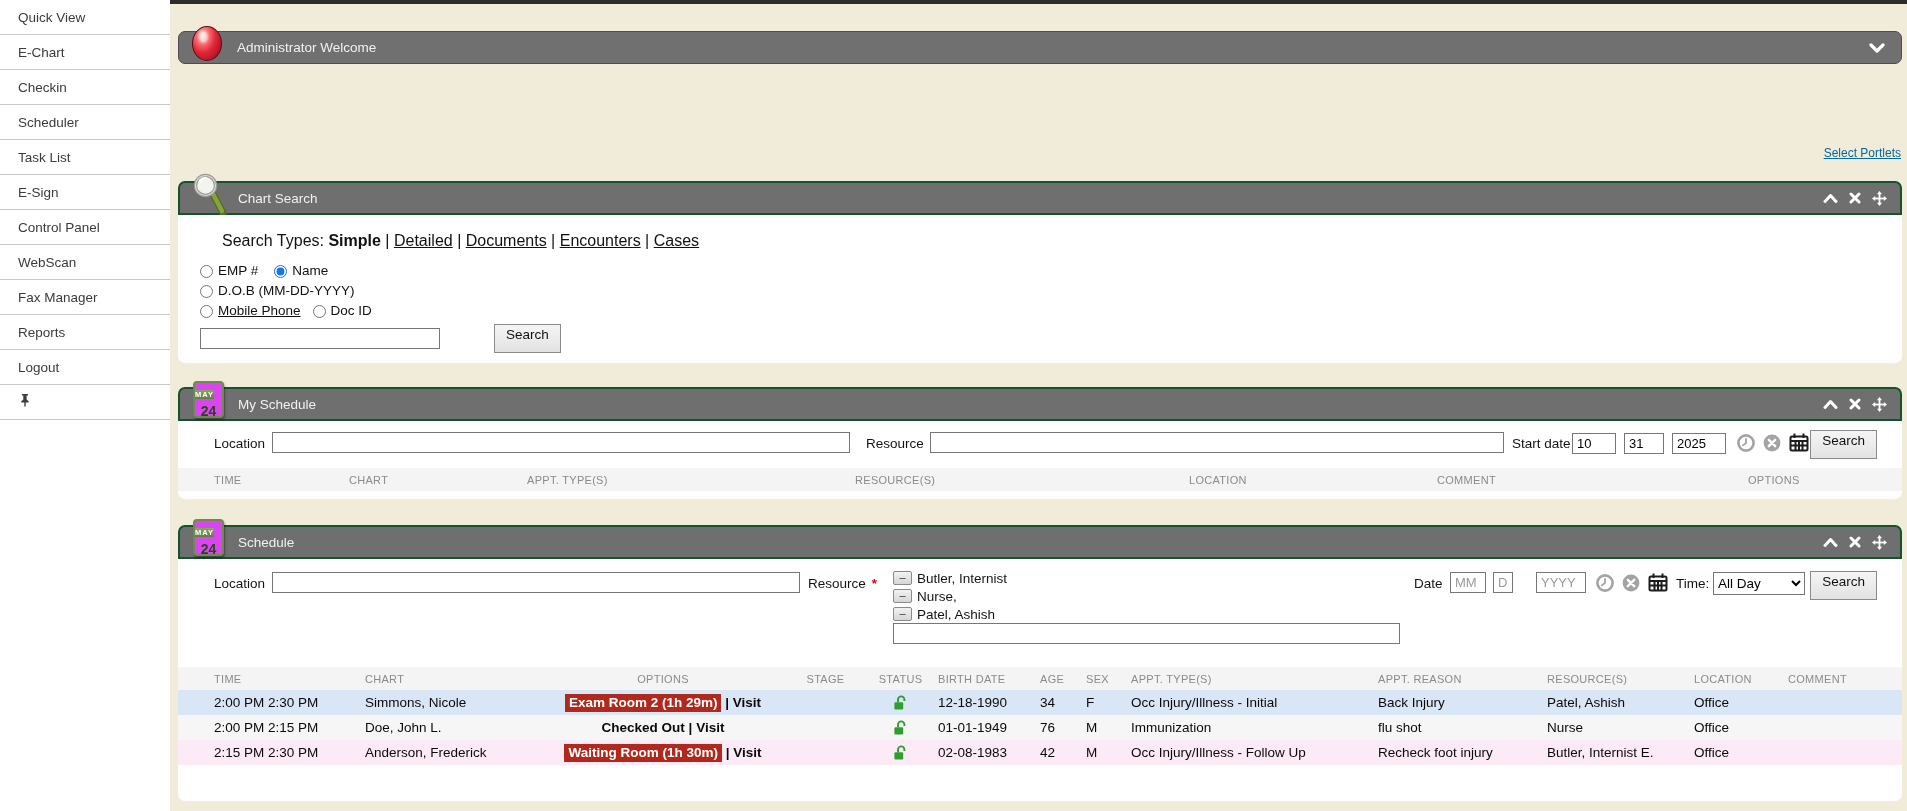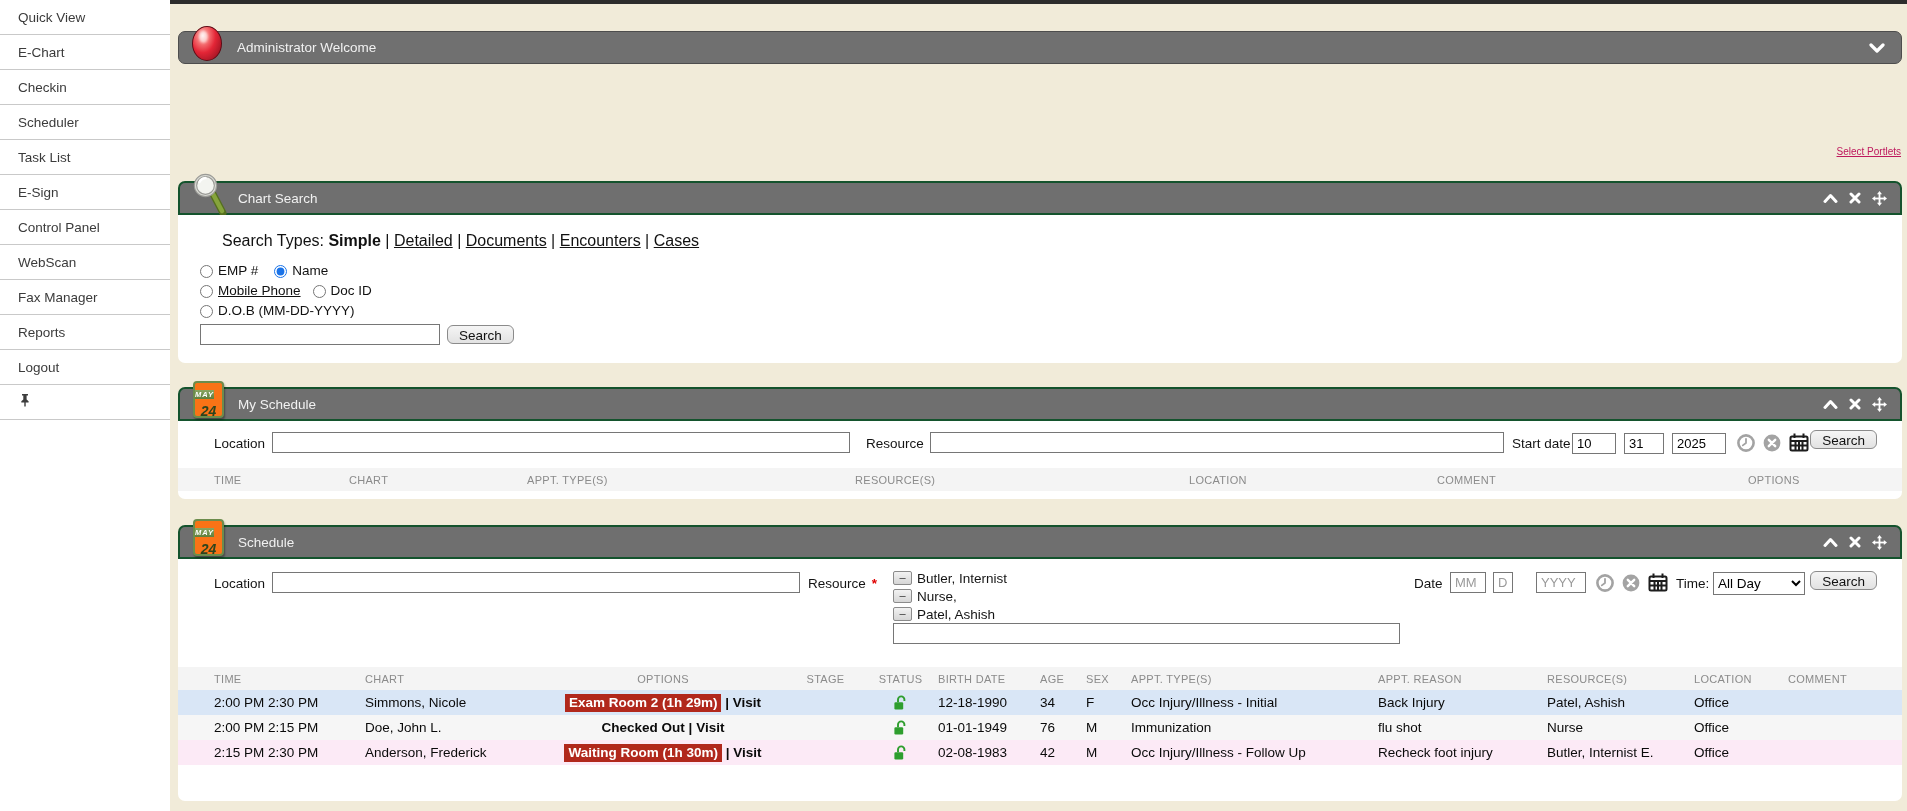--- a/index.html
+++ b/index.html
@@ -21,59 +21,59 @@
   .welcome-bar { position:absolute; left:8px; top:31px; width:1724px; height:33px;
                  background:#707070; border:1px solid #4d4d4d; border-radius:7px; }
   .red-ball { position:absolute; left:13px; top:-6px; width:30px; height:35px; border-radius:50%;
               background:radial-gradient(ellipse at 35% 26%, #ffe3e3 0%, #f87d7d 20%, #e32536 50%, #90101f 92%);
               border:1px solid #5f0a14; }
   .red-ball::after { content:""; position:absolute; left:6px; top:4px; width:9px; height:12px; border-radius:50%;
               background:rgba(255,255,255,.55); filter:blur(1px); }
   .welcome-title { position:absolute; left:58px; top:0; line-height:31px; color:#f1f1f1; font-size:13.5px; }
   .welcome-chevron { position:absolute; right:16px; top:8px; }
 
-  .select-portlets { position:absolute; top:146px; right:6px; font-size:10px; color:#be185d;
+  .select-portlets { position:absolute; top:146px; right:6px; font-size:12px; color:#0369a1;
                      text-decoration:underline; cursor:pointer; }
 
   
   .portlet { position:absolute; left:8px; width:1724px; }
   #p-chart-search { top:181px; }
   #p-my-schedule  { top:387px; }
   #p-schedule     { top:525px; }
   .p-header { position:relative; height:34px; background:#6f6f6f; border:2px solid #14532d;
               border-radius:7px 7px 0 0; }
   .p-title  { position:absolute; left:58px; top:0; line-height:32px; color:#f1f1f1; font-size:13.5px; }
   .p-icons  { position:absolute; right:13px; top:0; height:100%; display:flex; align-items:center; gap:11px; }
   .p-icons span { display:flex; cursor:pointer; }
   .p-body { background:#ffffff; border-radius:0 0 7px 7px; position:relative; }
 
   
   .mag-wrap { position:absolute; left:12px; top:-11px; }
   
-  .calpage { position:absolute; left:13px; top:-8px; width:31px; height:37px; background:#f97316;
-             border:2px solid #6c8c4c; border-radius:4px; box-shadow:1px 2px 2px rgba(0,0,0,.35); overflow:hidden;font-style:italic; }
+  .calpage { position:absolute; left:13px; top:-8px; width:31px; height:37px; background:#d946ef;
+             border:2px solid #6c8c4c; border-radius:4px; box-shadow:1px 2px 2px rgba(0,0,0,.35); overflow:hidden; }
   .calpage .cp-top { height:12px; background:linear-gradient(#8aa661,#5f7f3e); color:#fff; font-size:7.5px;
              font-weight:bold; text-align:center; line-height:12px; letter-spacing:1px; }
   .calpage .cp-day { color:#2c441d; font-weight:bold; font-size:14px; text-align:center; line-height:21px; }
 
   
   #p-chart-search .p-body { height:148px; }
   .cs-types { padding:17px 8px 0 44px; font-size:16px; color:#111; }
   .cs-types b { font-weight:bold; }
   .cs-types a { color:#111; text-decoration:underline; cursor:pointer; }
   .cs-radios { padding-left:20px; margin-top:11px; font-size:13.5px; color:#111; }
   .cs-radios .r-row { line-height:20px; display:flex; align-items:center; }
   .cs-radios input[type=radio] { margin:0 5px 0 2px; accent-color:#1a73e8; width:13px; height:13px; }
   .cs-radios .lnk { text-decoration:underline; }
   .cs-search-row { padding-left:22px; margin-top:3px; display:flex; align-items:center; gap:7px; }
   .txt { border:1px solid #767676; height:21px; font-size:13px; padding:0 4px; background:#fff; font-family:"Liberation Sans",sans-serif; }
   .cs-input { width:240px; }
   .btn { font-size:13.5px; font-family:"Liberation Sans",sans-serif; color:#111;
-         background:linear-gradient(#f5f5f5,#e2e2e2); border:1px solid #8b8b8b; border-radius:6px;
-         padding:2px 11px 0; cursor:pointer; }
+         background:linear-gradient(#f5f5f5,#e2e2e2); border:1px solid #8b8b8b; border-radius:0;
+         padding:2px 11px 10px; cursor:pointer;margin-left:47px; }
 
   
   .f-label { position:absolute; font-size:13.5px; color:#141414; white-space:nowrap; }
   .req { color:#e00000; font-weight:bold; margin-left:6px; }
 
   
   #p-my-schedule .p-body { height:78px; }
   .ms-filter { position:relative; height:47px; }
   .ms-filter .lbl-location { left:36px; top:15px; }
   .ms-filter .in-location  { position:absolute; left:94px; top:11px; width:578px; }
@@ -230,28 +230,28 @@
         <div class="cs-radios">
           <div class="r-row">
             <input type="radio" name="cs-mode" style="">
             <span>EMP #</span>
             <span style="width:14px"></span>
             <input type="radio" name="cs-mode" checked="" style="">
             <span>Name</span>
           </div>
           <div class="r-row">
             <input type="radio" name="cs-mode" style="">
+            <span>D.O.B (MM-DD-YYYY)</span>
+          </div>
+          <div class="r-row">
+            <input type="radio" name="cs-mode" style="">
             <span class="lnk">Mobile Phone</span>
             <span style="width:10px"></span>
             <input type="radio" name="cs-mode" style="">
             <span>Doc ID</span>
-          </div>
-          <div class="r-row">
-            <input type="radio" name="cs-mode" style="">
-            <span>D.O.B (MM-DD-YYYY)</span>
           </div>
         </div>
         <div class="cs-search-row">
           <input class="txt cs-input" style="">
           <button class="btn">Search</button>
         </div>
       </div>
     </div>
 
     <div class="portlet" id="p-my-schedule">

